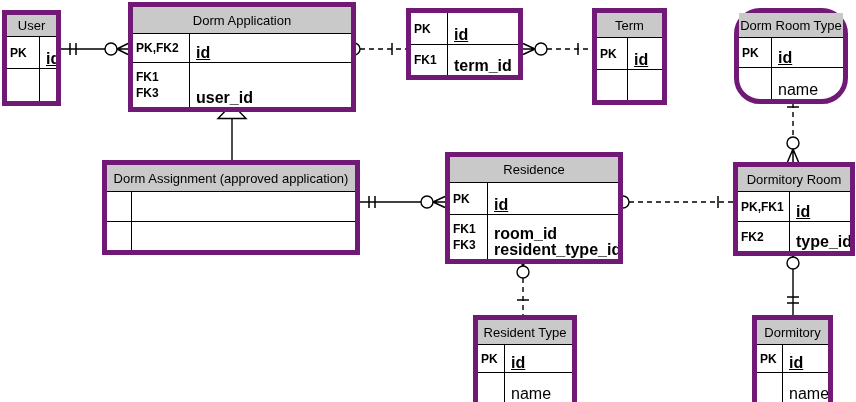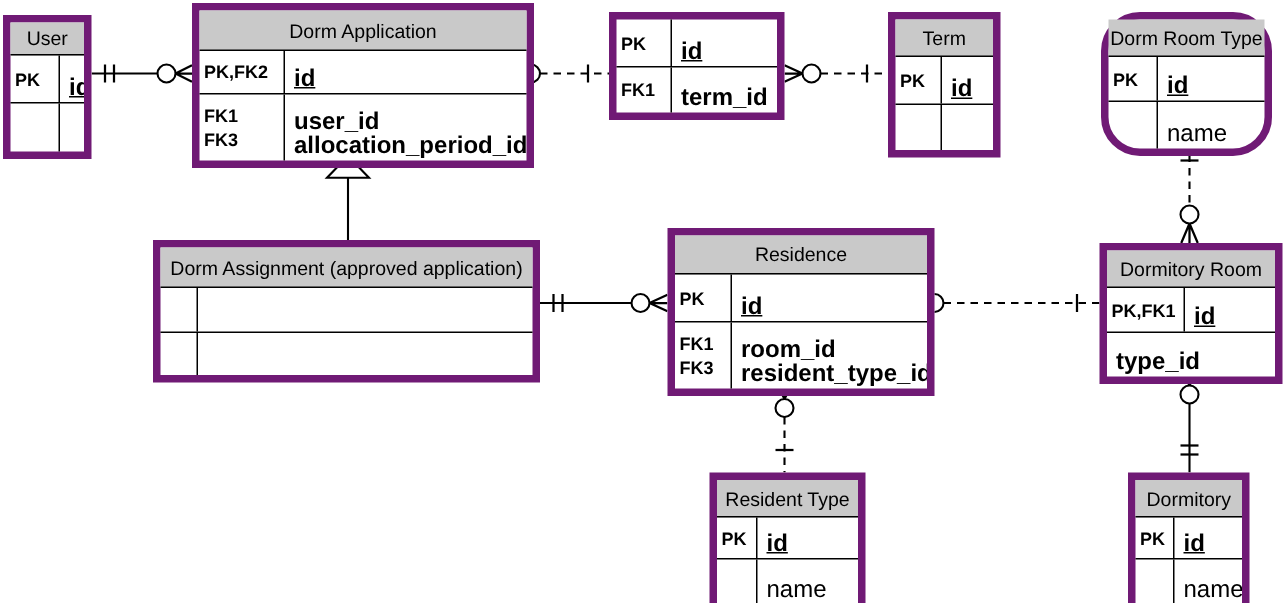--- a/index.html
+++ b/index.html
@@ -130,21 +130,20 @@
           <span class="b u">id</span>
         </div>
     </div>
     <div class="rw" style="height:44px;">
       <div class="kc" style="width:57px;">
         <span>FK1</span>
         <span>FK3</span>
       </div>
       <div class="vc">
         <span class="b">user_id</span>
-        <span class="b">allocation_period_id</span>
       </div>
     </div>
   </div>
 
   <div class="tbl" style="left:406px;top:8px;width:117px;">
     <div class="rw" style="height:32px;">
       <div class="kc" style="width:37px;">
           <span>PK</span>
         </div>
       <div class="vc">
@@ -235,20 +234,23 @@
     <div class="hd" style="height:24px;">Dormitory Room</div>
     <div class="rw" style="height:30px;">
       <div class="kc" style="width:52px;">
           <span>PK,FK1</span>
         </div>
       <div class="vc">
           <span class="b u">id</span>
         </div>
     </div>
     <div class="rw" style="height:29px;">
+      <div class="kc" style="width:52px;">
+          <span>FK2</span>
+        </div>
       <div class="vc">
           <span class="b">type_id</span>
         </div>
     </div>
   </div>
 
   <div class="tbl" style="left:473px;top:315px;width:104px;">
     <div class="hd" style="height:24px;">Resident Type</div>
     <div class="rw" style="height:28px;">
       <div class="kc" style="width:27px;">

